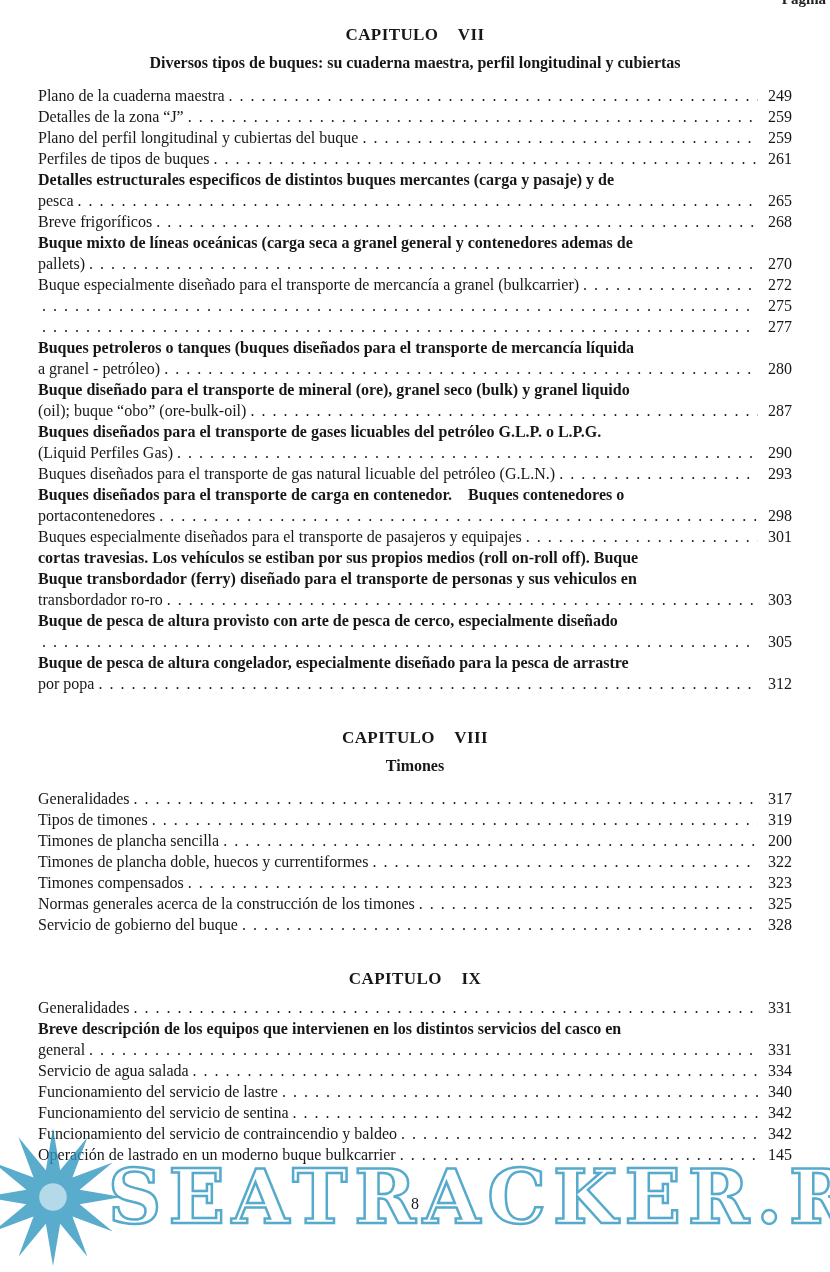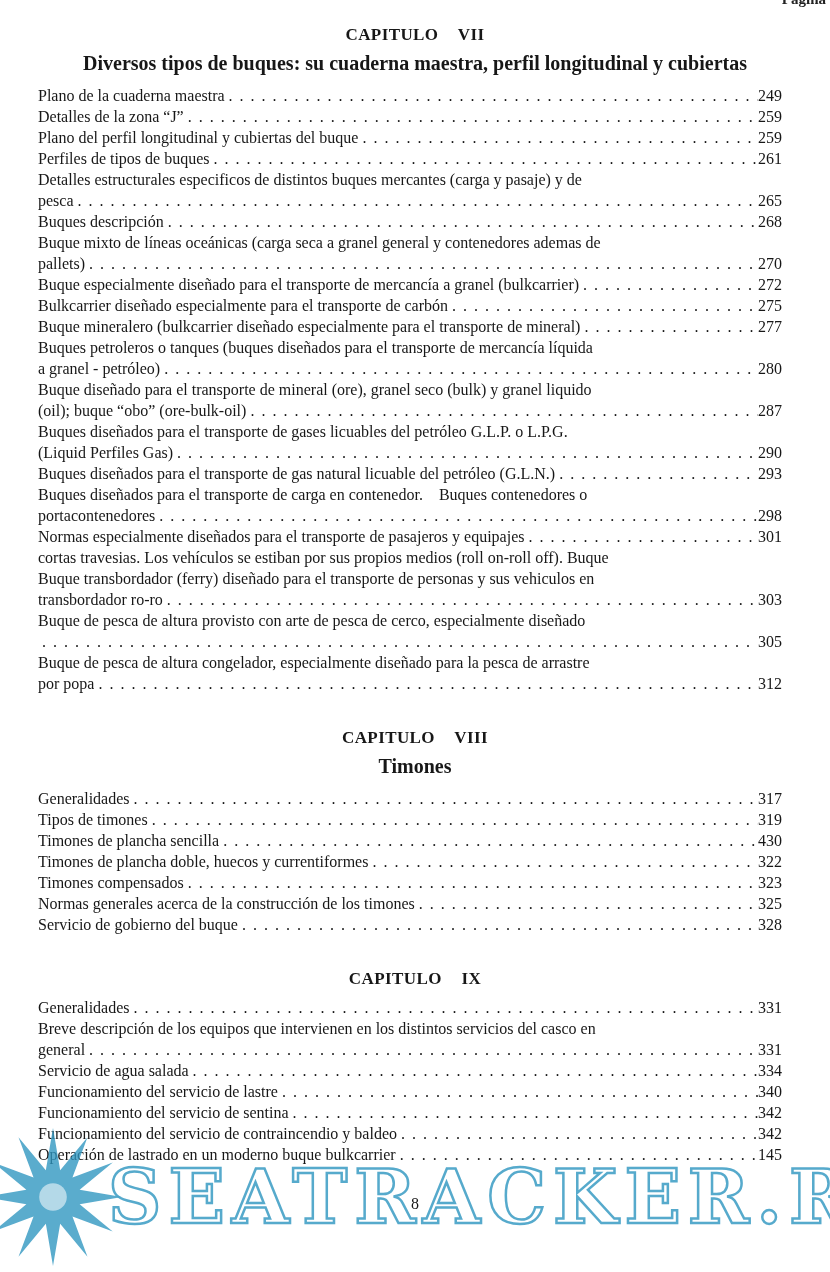--- a/index.html
+++ b/index.html
@@ -20,37 +20,37 @@
 
   .chapter-heading {
     text-align: center; font-weight: bold;
     font-size: 17px; line-height: 21px;
     word-spacing: 15px; letter-spacing: 0.4px;
     margin-top: 33px; margin-bottom: 8px;
   }
   .chapter:first-child .chapter-heading { margin-top: 8px; }
   .chapter-subtitle {
     text-align: center; font-weight: bold;
-    font-size: 20px; line-height: 20px;
+    font-size: 16px; line-height: 20px;
     margin-bottom: 12px;
   }
 
   .toc-list { font-size: 16px; }
   .entry { margin: 0; }
-  .entry-line { line-height: 21px; }
+  .entry-line { line-height: 21px; font-weight: bold; }
   .entry-lastline { display: flex; align-items: baseline; line-height: 21px; }
   .entry-text { flex: 0 1 auto; white-space: nowrap; overflow: hidden; }
   .dots {
     flex: 1 1 6px; overflow: hidden; white-space: nowrap;
     padding-left: 4px; letter-spacing: 1.5px; color: #171717;
   }
   .dots::after {
     content: ". . . . . . . . . . . . . . . . . . . . . . . . . . . . . . . . . . . . . . . . . . . . . . . . . . . . . . . . . . . . . . . . . . . . . . . . . . . . . . . . . . . . . . . . . . . . . . . . . . . . . . . . . . . . . . . . . . . . . . . . . . . . . . . .";
   }
-  .pagenum { flex: none; width: 34px; text-align: left; }
+  .pagenum { flex: none; width: 34px; text-align: right; }
 
   .page-footer {
     text-align: center; font-size: 16px; margin-top: 30px;
   }
 
   .watermark {
     position: absolute; left: -16px; top: 1128px; width: 870px;
     display: flex; align-items: center;
     opacity: 0.88; pointer-events: none;
   }
@@ -107,21 +107,21 @@
           <div class="entry">
             <div class="entry-line">Detalles estructurales especificos de distintos buques mercantes (carga y pasaje) y de</div>
             <div class="entry-lastline">
               <span class="entry-text">pesca</span>
               <span class="dots"></span>
               <span class="pagenum">265</span>
             </div>
           </div>
           <div class="entry">
             <div class="entry-lastline">
-              <span class="entry-text">Buques descripción</span>
+              <span class="entry-text">Breve frigoríficos</span>
               <span class="dots"></span>
               <span class="pagenum">268</span>
             </div>
           </div>
           <div class="entry">
             <div class="entry-line">Buque mixto de líneas oceánicas (carga seca a granel general y contenedores ademas de</div>
             <div class="entry-lastline">
               <span class="entry-text">pallets)</span>
               <span class="dots"></span>
               <span class="pagenum">270</span>
@@ -129,28 +129,26 @@
           </div>
           <div class="entry">
             <div class="entry-lastline">
               <span class="entry-text">Buque especialmente diseñado para el transporte de mercancía a granel (bulkcarrier)</span>
               <span class="dots"></span>
               <span class="pagenum">272</span>
             </div>
           </div>
           <div class="entry">
             <div class="entry-lastline">
-              <span class="entry-text">Bulkcarrier diseñado especialmente para el transporte de carbón</span>
               <span class="dots"></span>
               <span class="pagenum">275</span>
             </div>
           </div>
           <div class="entry">
             <div class="entry-lastline">
-              <span class="entry-text">Buque mineralero (bulkcarrier diseñado especialmente para el transporte de mineral)</span>
               <span class="dots"></span>
               <span class="pagenum">277</span>
             </div>
           </div>
           <div class="entry">
             <div class="entry-line">Buques petroleros o tanques (buques diseñados para el transporte de mercancía líquida</div>
             <div class="entry-lastline">
               <span class="entry-text">a granel - petróleo)</span>
               <span class="dots"></span>
               <span class="pagenum">280</span>
@@ -182,21 +180,21 @@
           <div class="entry">
             <div class="entry-line">Buques diseñados para el transporte de carga en contenedor.&nbsp;&nbsp;&nbsp;&nbsp;Buques contenedores o</div>
             <div class="entry-lastline">
               <span class="entry-text">portacontenedores</span>
               <span class="dots"></span>
               <span class="pagenum">298</span>
             </div>
           </div>
           <div class="entry">
             <div class="entry-lastline">
-              <span class="entry-text">Normas especialmente diseñados para el transporte de pasajeros y equipajes</span>
+              <span class="entry-text">Buques especialmente diseñados para el transporte de pasajeros y equipajes</span>
               <span class="dots"></span>
               <span class="pagenum">301</span>
             </div>
           </div>
           <div class="entry">
             <div class="entry-line">cortas travesias. Los vehículos se estiban por sus propios medios (roll on-roll off). Buque</div>
             <div class="entry-line">Buque transbordador (ferry) diseñado para el transporte de personas y sus vehiculos en</div>
             <div class="entry-lastline">
               <span class="entry-text">transbordador ro-ro</span>
               <span class="dots"></span>
@@ -235,21 +233,21 @@
             <div class="entry-lastline">
               <span class="entry-text">Tipos de timones</span>
               <span class="dots"></span>
               <span class="pagenum">319</span>
             </div>
           </div>
           <div class="entry">
             <div class="entry-lastline">
               <span class="entry-text">Timones de plancha sencilla</span>
               <span class="dots"></span>
-              <span class="pagenum">430</span>
+              <span class="pagenum">200</span>
             </div>
           </div>
           <div class="entry">
             <div class="entry-lastline">
               <span class="entry-text">Timones de plancha doble, huecos y currentiformes</span>
               <span class="dots"></span>
               <span class="pagenum">322</span>
             </div>
           </div>
           <div class="entry">

